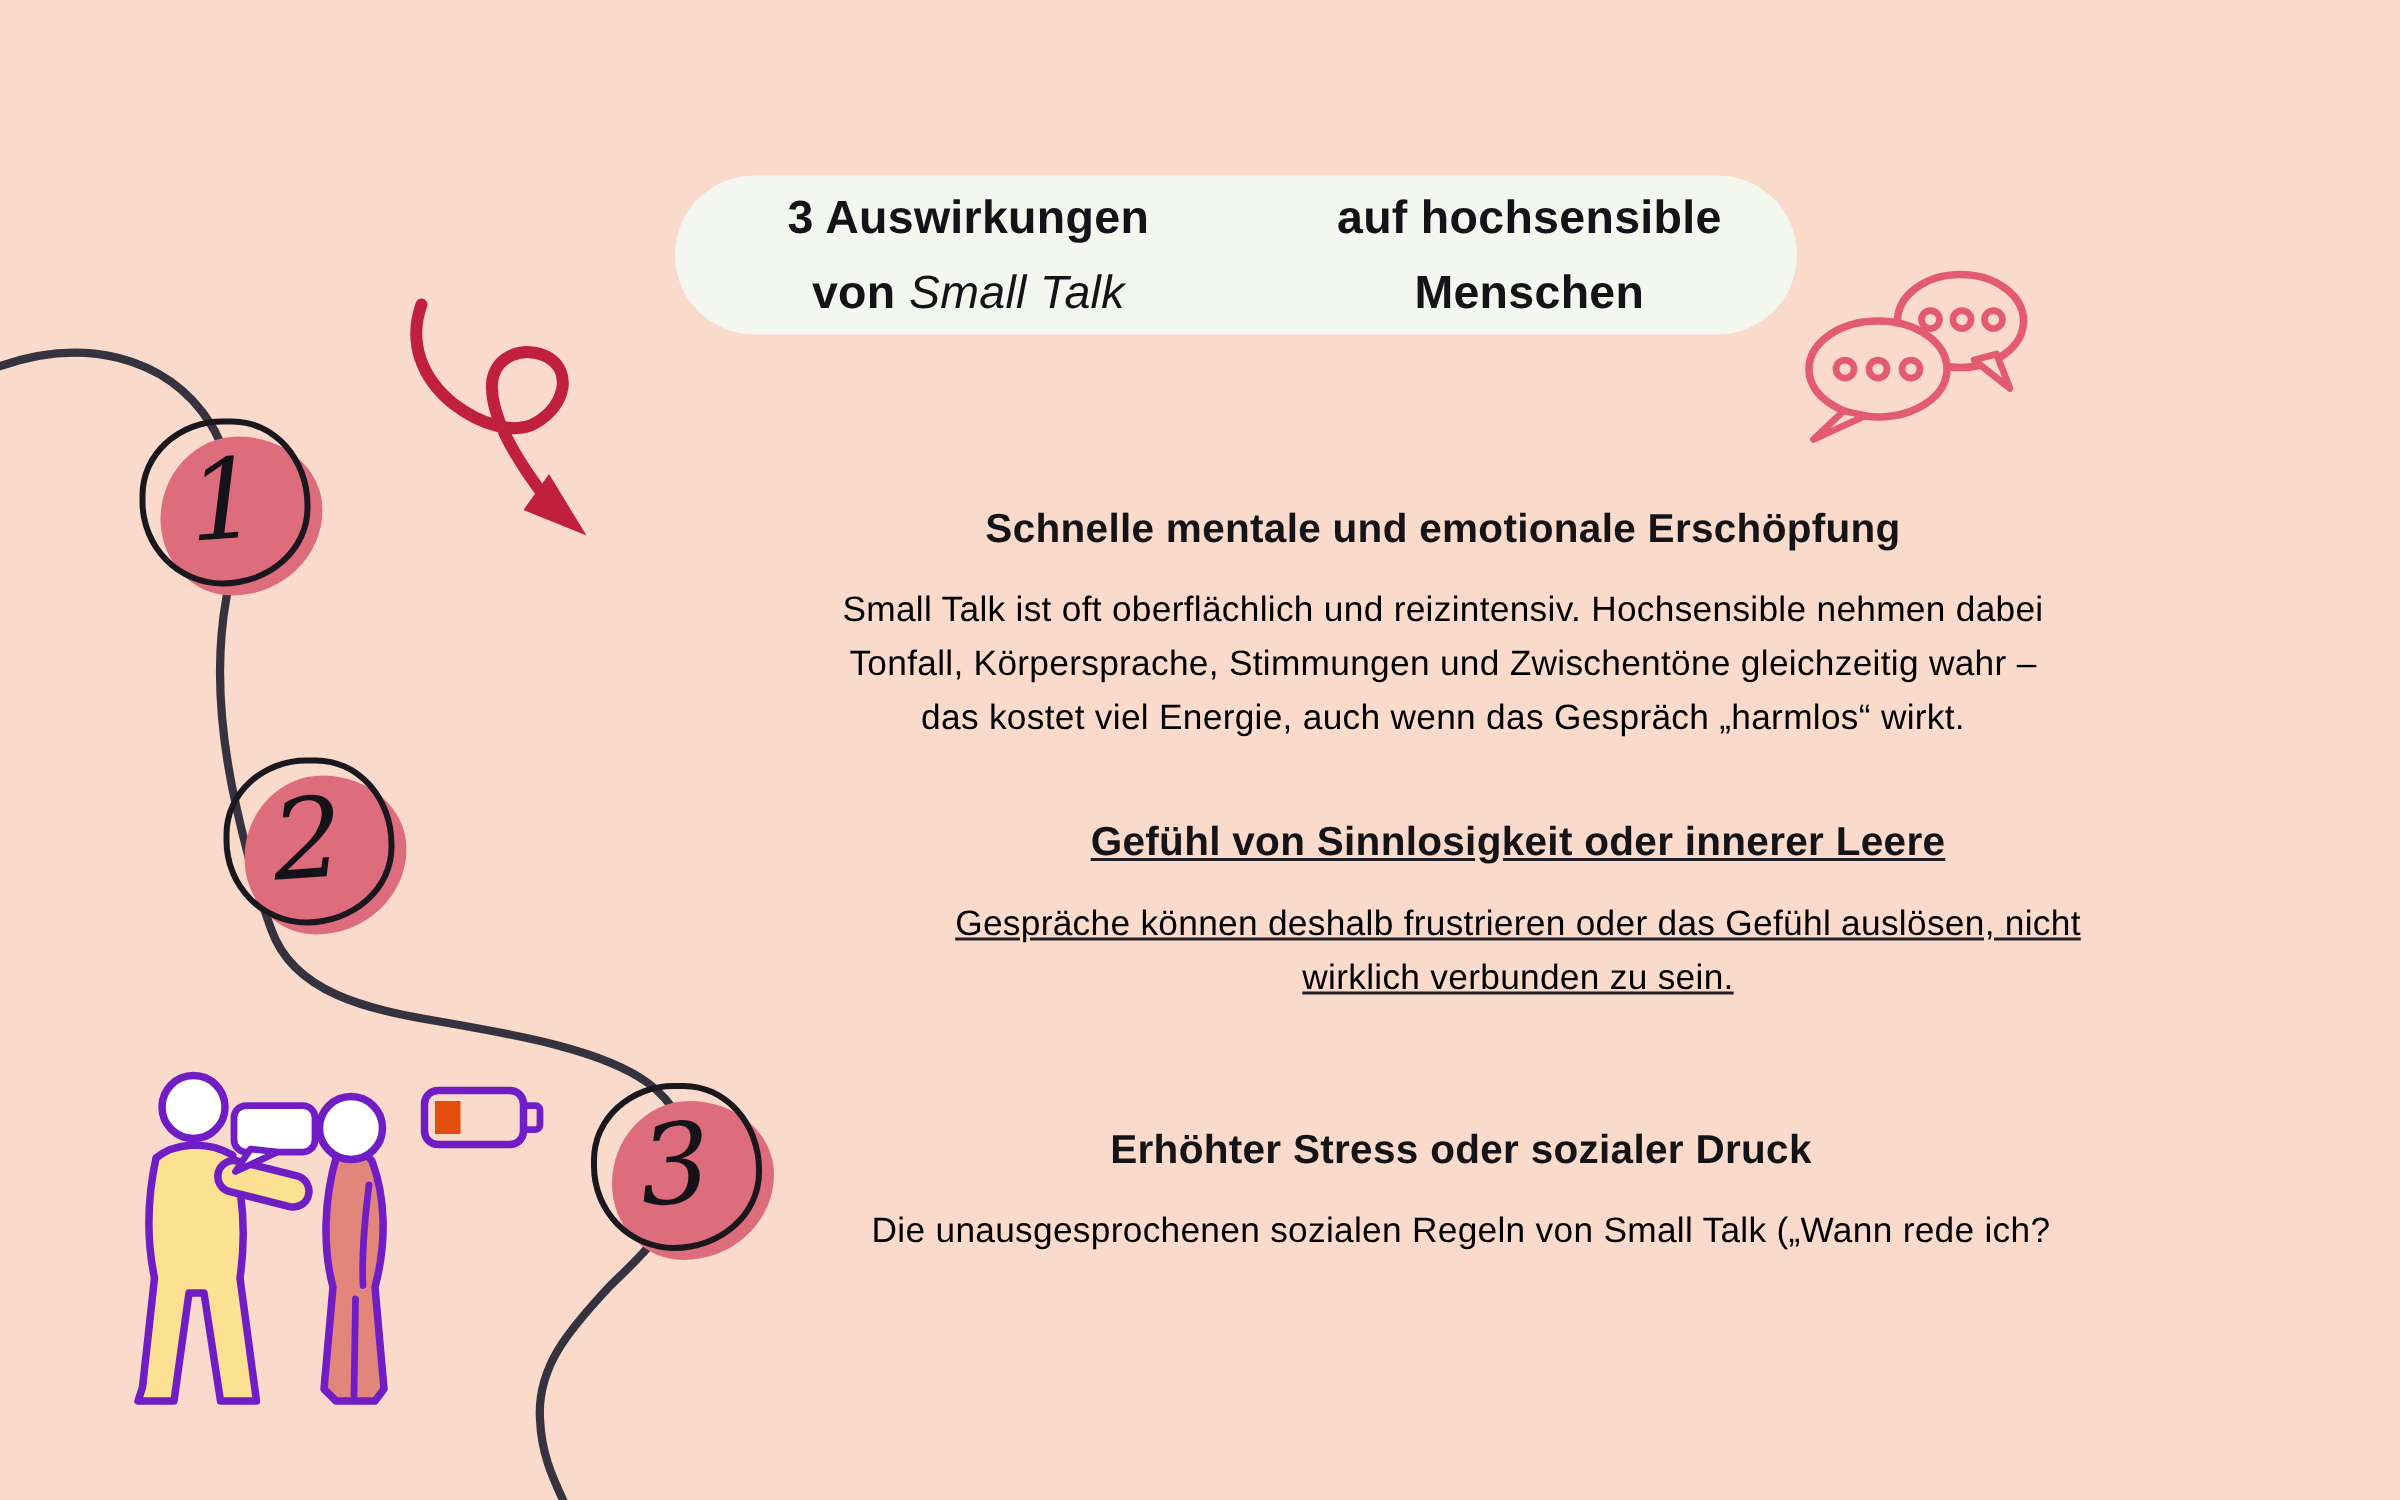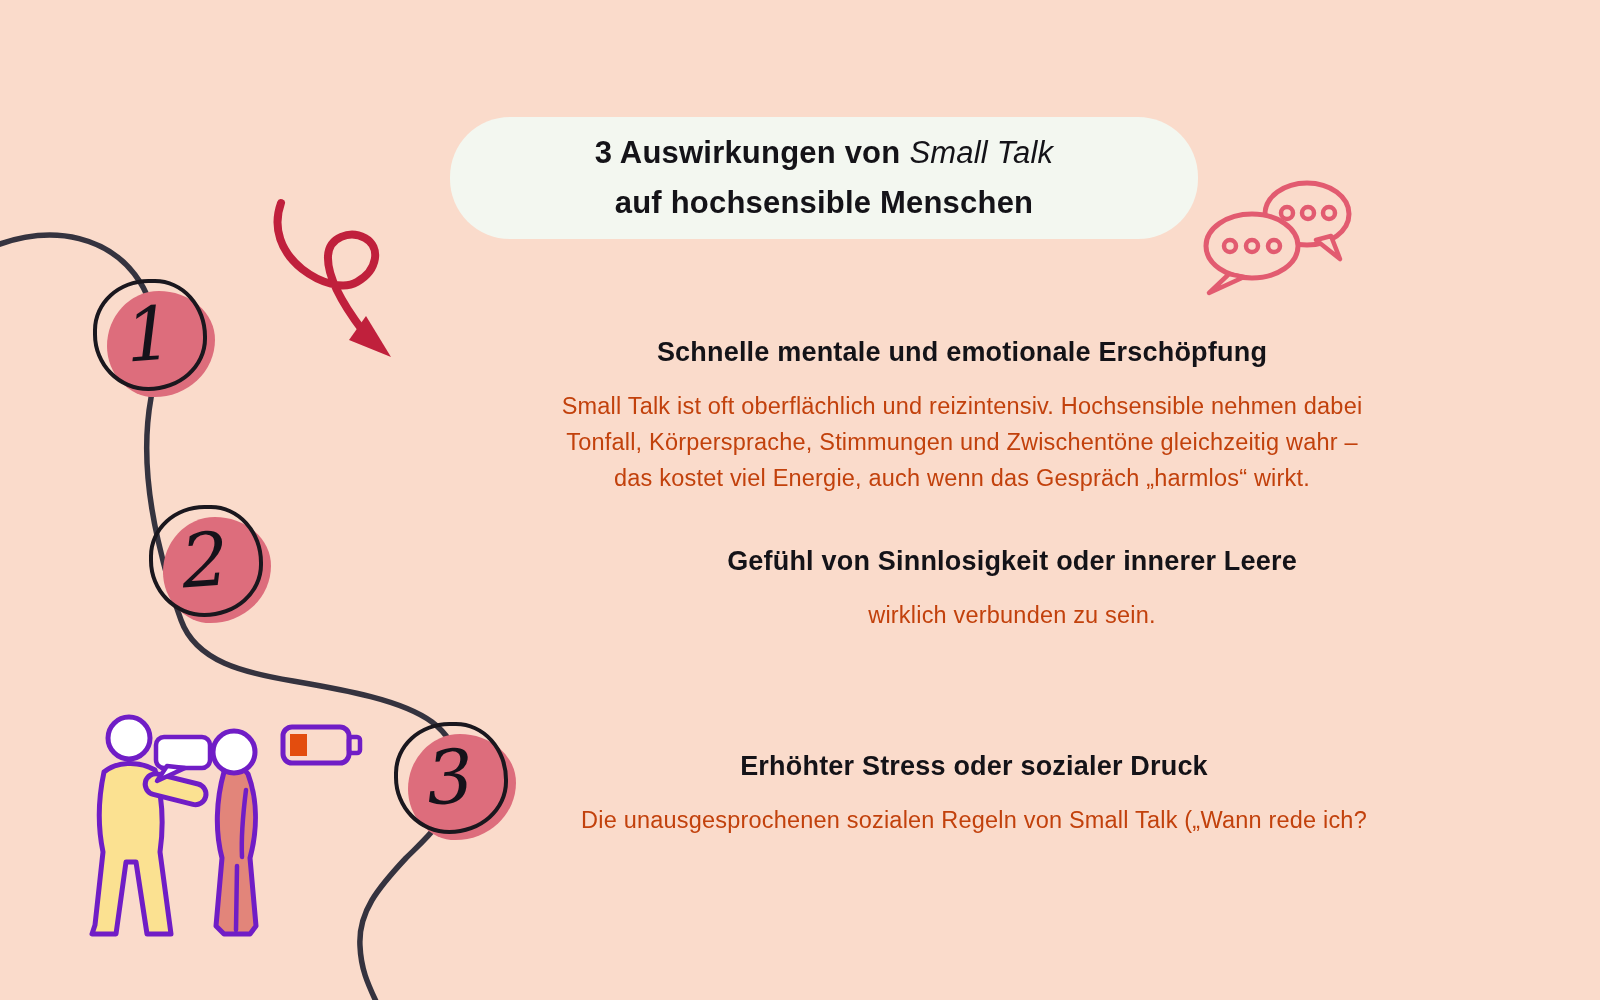--- a/index.html
+++ b/index.html
@@ -8,23 +8,23 @@
     width:1600px;height:1000px;
     overflow:hidden;
     background:#FADBCB;
     font-family:"Liberation Sans", sans-serif;
     color:#201E26;
   }
   svg.art{position:absolute;left:0;top:0;width:1600px;height:1000px;}
 
   
   .title-pill{
-    position:absolute;left:450px;top:117px;width:748px;height:122px;
+    position:absolute;left:450px;top:117px;width:748px;height:106px;
     background:#F3F7F0;border-radius:60px;
-    display:flex;flex-direction:column;justify-content:center;align-items:center;
+    display:flex;flex-direction:row;justify-content:center;align-items:center;
     text-align:center;
   }
   .title-line{font-size:31px;font-weight:700;line-height:50px;color:#141318;letter-spacing:.2px;}
   .title-italic{font-style:italic;font-weight:400;margin-left:9px;}
 
   
   .step-badge{position:absolute;width:122px;height:120px;}
   .step-blob{
     position:absolute;left:14px;top:12px;width:108px;height:106px;
     background:#DD6D7C;
@@ -42,28 +42,28 @@
     font-size:74px;color:#15121A;line-height:1;
     transform:rotate(-4deg);
   }
   #badge-1{left:93px;top:279px;}
   #badge-2{left:149px;top:505px;}
   #badge-3{left:394px;top:722px;}
 
   
   .section{position:absolute;width:1000px;text-align:center;}
   #section-1{left:462px;top:335px;}
-  #section-2{left:512px;top:544px;}
+  #section-2{left:512px;top:544px;text-decoration:underline;}
   #section-3{left:474px;top:749px;}
   .section-heading{
     font-size:27px;font-weight:700;color:#141318;
     line-height:34px;margin-bottom:19px;letter-spacing:.2px;
   }
   .body-line{
-    font-size:23.5px;font-weight:400;color:#c2410c;
+    font-size:23.5px;font-weight:400;color:#000000;
     line-height:36px;letter-spacing:.2px;
   }
 </style>
 </head>
 <body>
 
 <div class="canvas">
 
   <svg class="art" viewBox="0 0 1600 1000" aria-hidden="true">
 
@@ -168,20 +168,21 @@
 
   <div class="section" id="section-1">
     <div class="section-heading">Schnelle mentale und emotionale Erschöpfung</div>
     <div class="body-line">Small Talk ist oft oberflächlich und reizintensiv. Hochsensible nehmen dabei</div>
     <div class="body-line">Tonfall, Körpersprache, Stimmungen und Zwischentöne gleichzeitig wahr –</div>
     <div class="body-line">das kostet viel Energie, auch wenn das Gespräch „harmlos“ wirkt.</div>
   </div>
 
   <div class="section" id="section-2">
     <div class="section-heading">Gefühl von Sinnlosigkeit oder innerer Leere</div>
+    <div class="body-line">Gespräche können deshalb frustrieren oder das Gefühl auslösen, nicht</div>
     <div class="body-line">wirklich verbunden zu sein.</div>
   </div>
 
   <div class="section" id="section-3">
     <div class="section-heading">Erhöhter Stress oder sozialer Druck</div>
     <div class="body-line">Die unausgesprochenen sozialen Regeln von Small Talk („Wann rede ich?</div>
   </div>
 
 </div>
 

